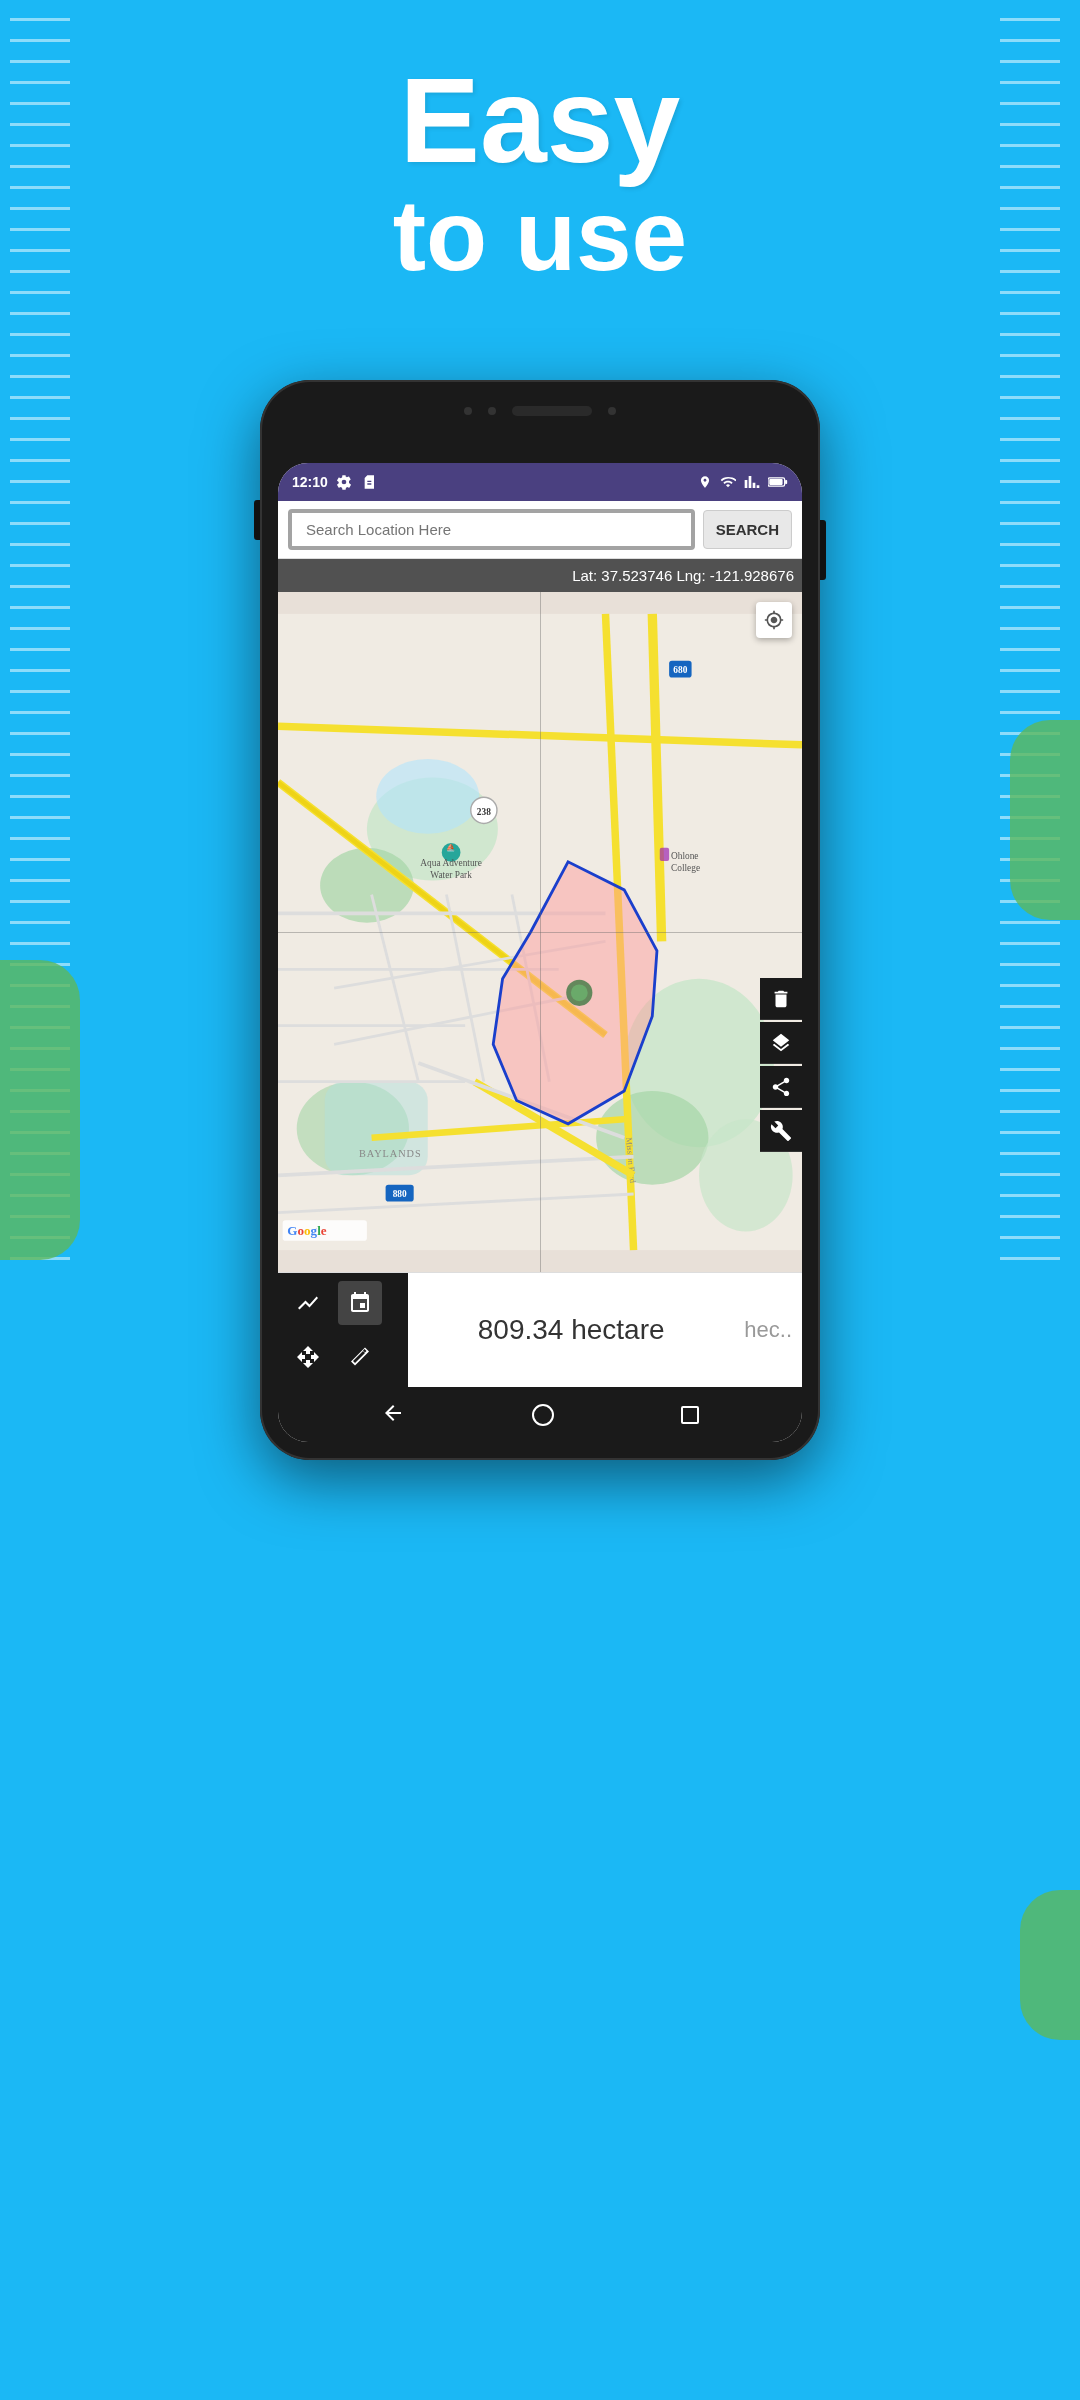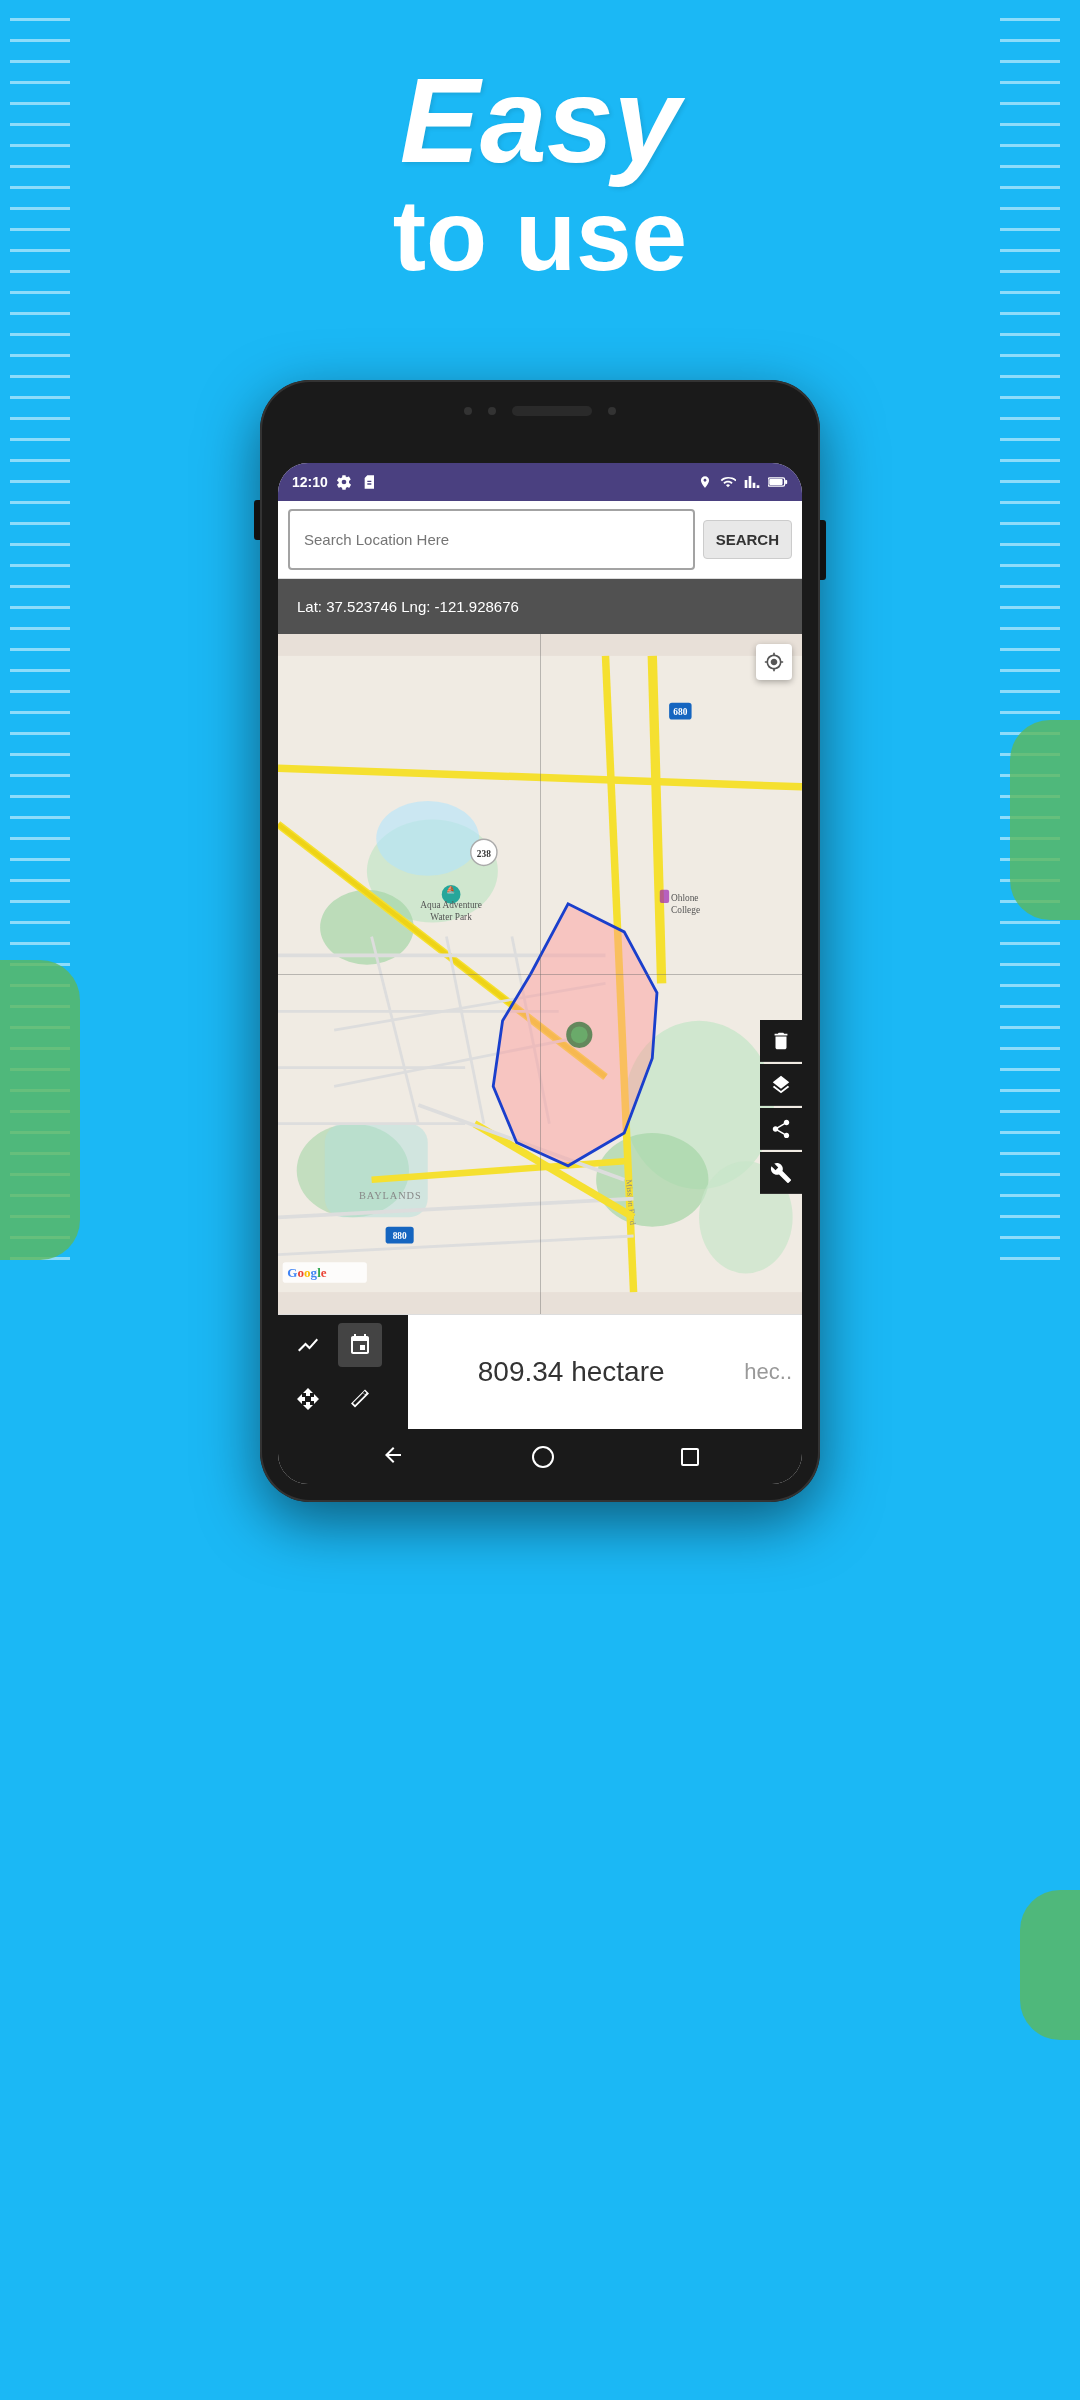--- a/index.html
+++ b/index.html
@@ -41,21 +41,20 @@
       right: 0;
       text-align: center;
       z-index: 2;
     }
     .header-text h1 {
       font-size: 120px;
       font-weight: 900;
       color: white;
       line-height: 1.0;
       text-shadow: 2px 2px 4px rgba(0,0,0,0.1);
-      font-style: italic;
     }
     .header-text h2 {
       font-size: 100px;
       font-weight: 700;
       color: white;
       line-height: 1.1;
     }
 
     
     .phone-wrapper {
@@ -153,43 +152,43 @@
     .search-bar {
       background: white;
       display: flex;
       align-items: center;
       padding: 8px 10px;
       border-bottom: 1px solid #ddd;
       gap: 8px;
     }
     .search-input {
       flex: 1;
-      border: 2px solid #a3a3a3;
+      border: 4px solid #a3a3a3;
       border-radius: 4px;
-      padding: 20px 14px;
+      padding: 8px 14px;
       font-size: 15px;
       color: #999;
       background: white;
     }
     .search-button {
       background: #e8e8e8;
       border: 1px solid #ccc;
       border-radius: 4px;
       padding: 10px 12px;
       font-size: 15px;
       font-weight: bold;
       color: #333;
       cursor: pointer;
     }
 
     
     .coords-bar {
       background: rgba(50,50,50,0.85);
-      text-align: left;
-      padding: 19px;
+      text-align: right;
+      padding: 8px;
       color: white;
       font-size: 15px;
       font-weight: 500;
     }
 
     
     .map-area {
       position: relative;
       height: 680px;
       background: #e8e0d8;

